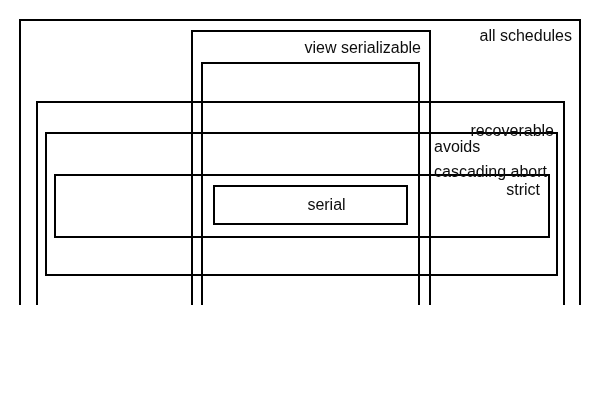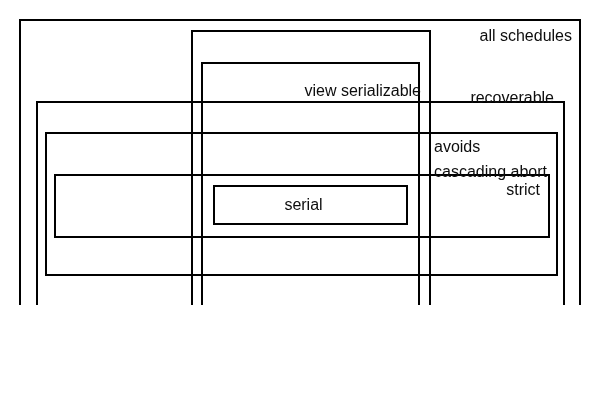--- a/index.html
+++ b/index.html
@@ -35,26 +35,26 @@
   
   .r-all        { left: 19px;  top: 19px;  width: 562px; height: 358px; }
   .r-view       { left: 191px; top: 30px;  width: 240px; height: 335px; }
   .r-conflict   { left: 201px; top: 62px;  width: 219px; height: 275px; }
   .r-recover    { left: 36px;  top: 101px; width: 529px; height: 208px; }
   .r-avoids     { left: 45px;  top: 132px; width: 513px; height: 144px; }
   .r-strict     { left: 54px;  top: 174px; width: 496px; height: 64px;  }
   .r-serial     { left: 213px; top: 185px; width: 195px; height: 40px;  }
   
   .l-all        { right: 28px;  top: 26px;  text-align: right; }
-  .l-view       { right: 179px; top: 38px;  text-align: right; margin-top: 43px; }
+  .l-view       { right: 179px; top: 38px;  text-align: right; }
   .l-conflict   { right: 190px; top: 70px;  text-align: right; }
-  .l-recover    { right: 46px;  top: 88px; text-align: right; }
+  .l-recover    { right: 46px;  top: 121px; text-align: right; }
   .l-avoids     { left: 434px;  top: 134px; text-align: left; line-height: 25px; }
   .l-strict     { right: 60px;  top: 180px; text-align: right; }
-  .l-serial     { left: 206px;  top: 195px; width: 195px; text-align: center; }
+  .l-serial     { left: 229px;  top: 195px; width: 195px; text-align: center; }
 </style>
 </head>
 <body>
 
 <div class="diagram">
 
   <div class="set r-all"></div>
   <div class="set r-view"></div>
   <div class="set r-conflict"></div>
   <div class="set r-recover"></div>

